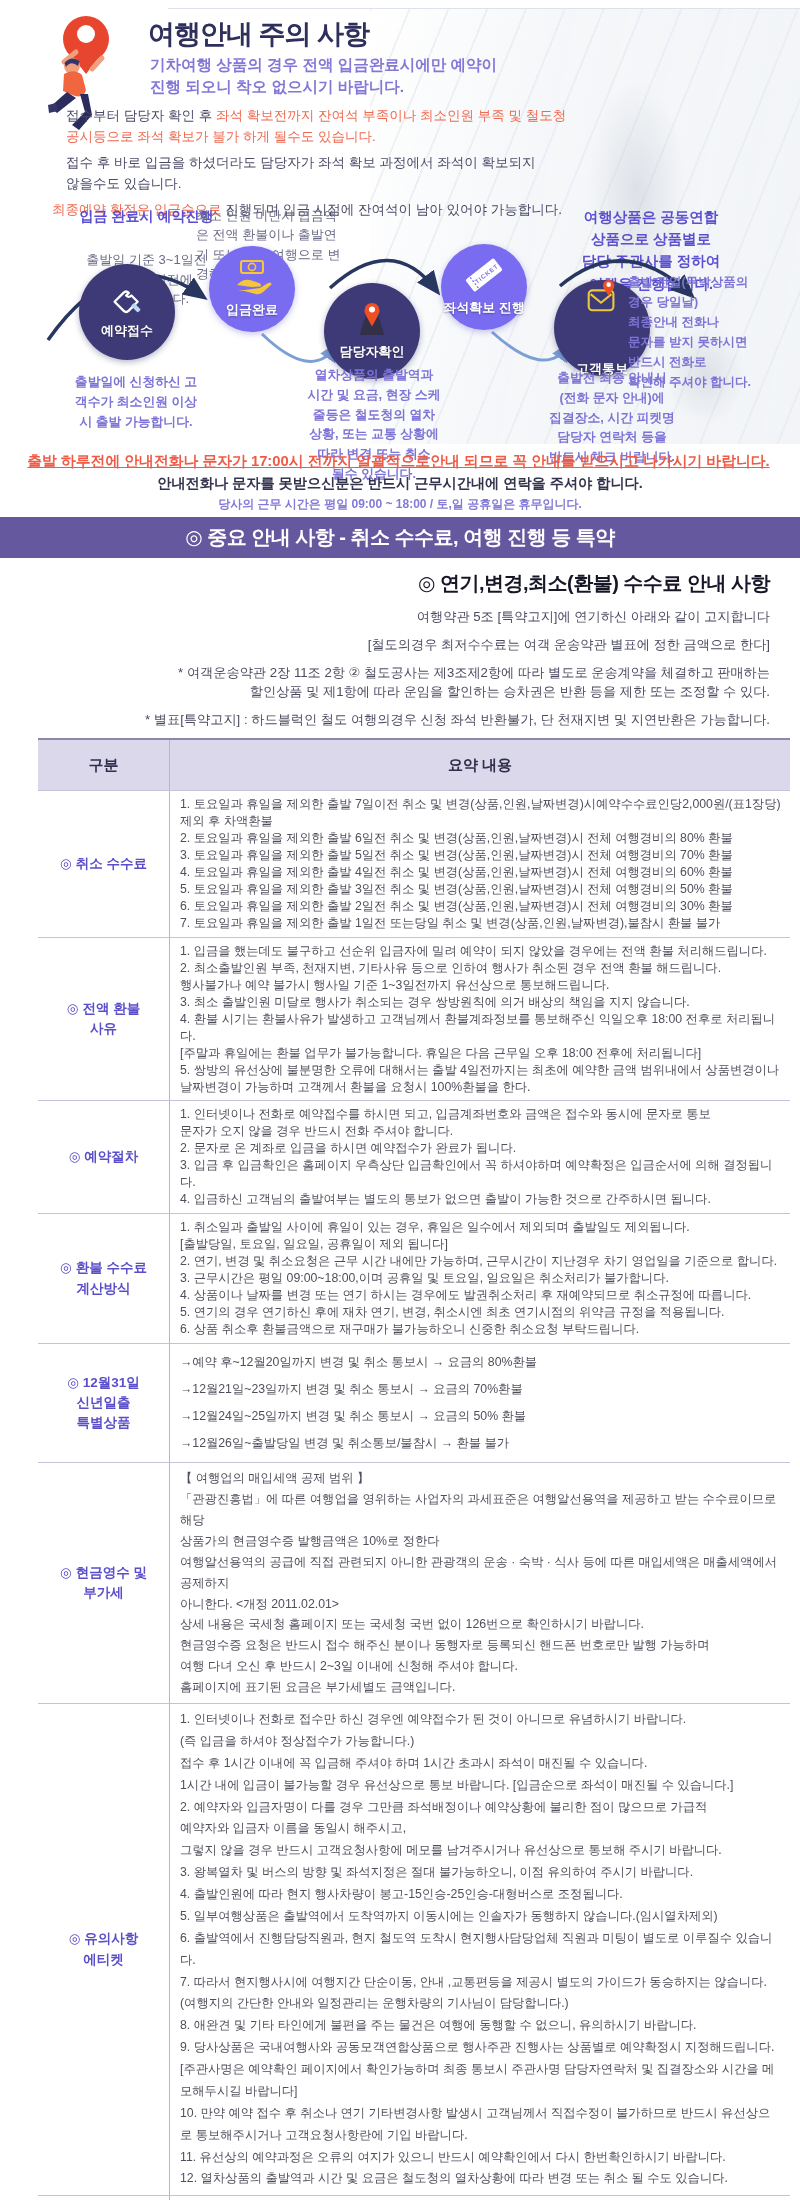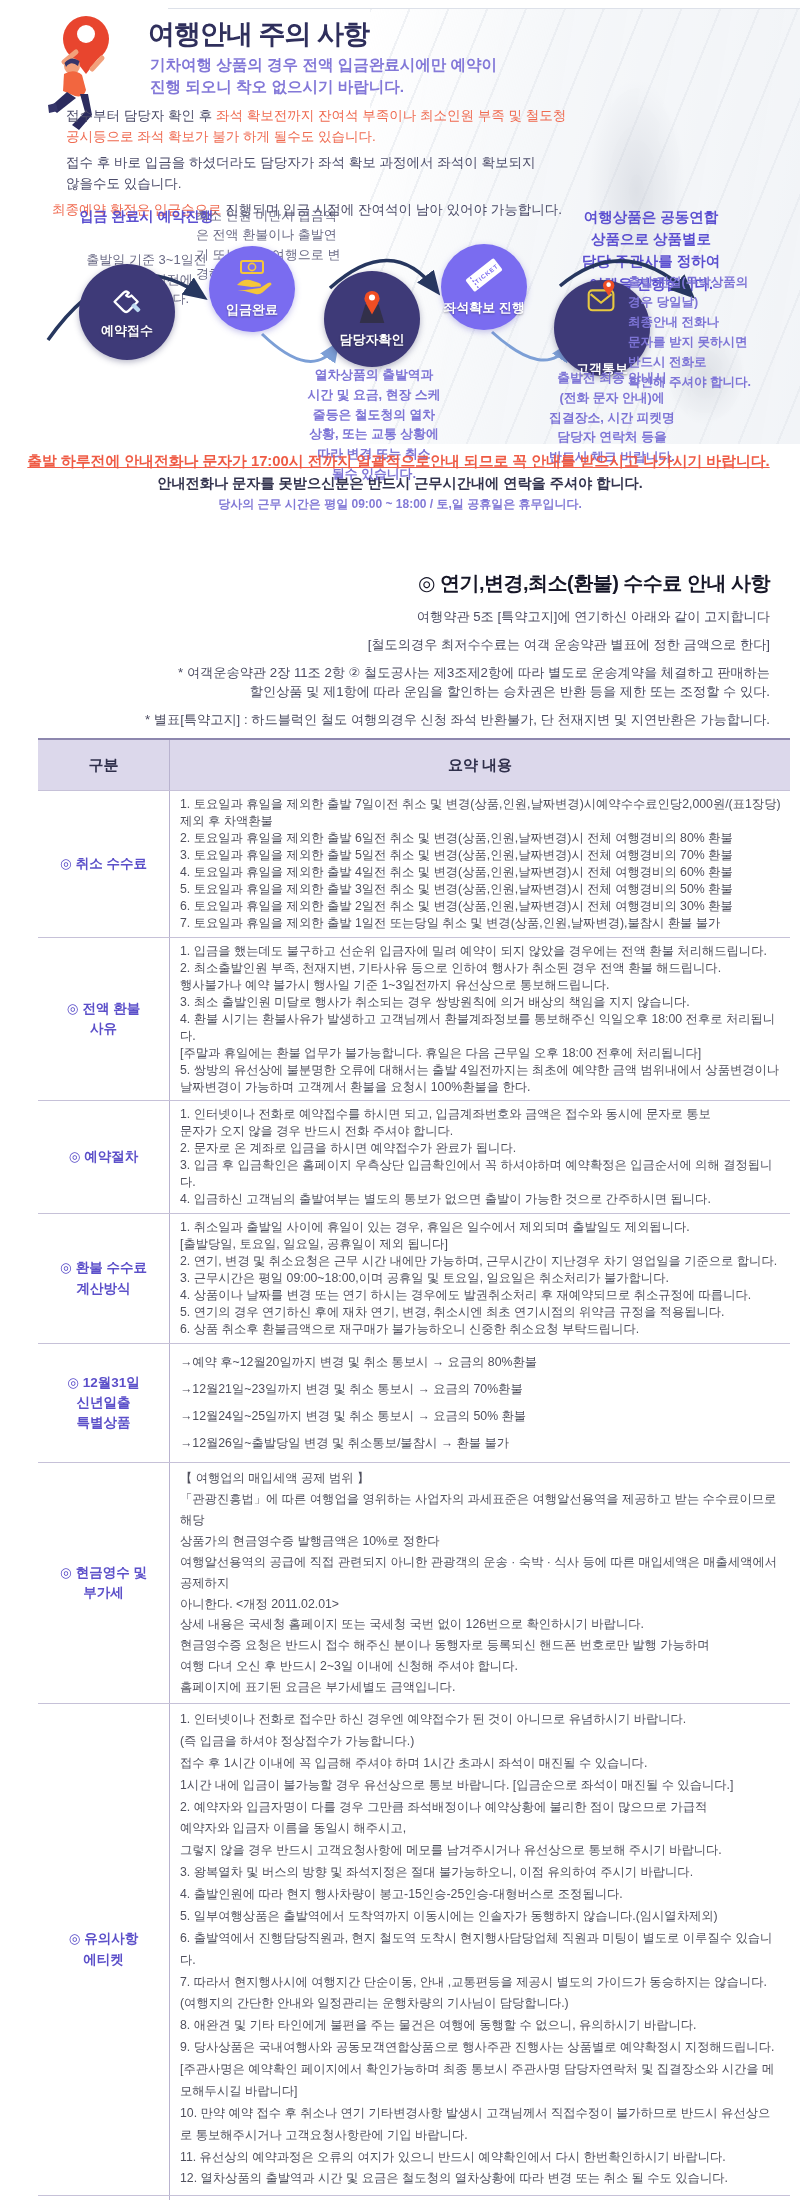--- a/index.html
+++ b/index.html
@@ -28,21 +28,21 @@
   .ic2{left:196px;width:175px;text-align:left;}
   .ic3{left:556px;width:190px;text-align:center;}
   .ic3 .ic-title{font-size:14.5px;line-height:1.55;}
   
   .flow{position:absolute;left:0;top:248px;width:800px;height:215px;}
   .flow-arcs{position:absolute;left:0;top:0;}
   .circle{position:absolute;border-radius:50%;display:flex;flex-direction:column;align-items:center;justify-content:center;gap:2px;}
   .circle .c-label{color:#fff;font-size:13px;font-weight:bold;white-space:nowrap;text-shadow:0 1px 2px rgba(0,0,0,.35);}
   .c-dark{width:96px;height:96px;background:#3e3a78;box-shadow:0 2px 6px rgba(40,40,90,.35);text-align:right;}
   .c-light{width:86px;height:86px;background:#7a6cf0;box-shadow:0 2px 6px rgba(90,80,200,.35);}
-  .c1{left:79px;top:16px;} .c2{left:209px;top:-2px;} .c3{left:324px;top:23px;}
+  .c1{left:79px;top:16px;} .c2{left:209px;top:-2px;} .c3{left:324px;top:35px;}
   .c4{left:441px;top:-4px;} .c5{left:554px;top:32px;gap:40px;}
   .step-note{position:absolute;font-size:12.8px;font-weight:bold;color:#7d74d6;line-height:1.55;text-align:center;white-space:pre-line;}
   .n1{left:52px;top:124px;width:168px;}
   .n3{left:288px;top:117px;width:172px;}
   .n5{left:522px;top:120px;width:180px;}
   .side-note{position:absolute;left:628px;top:24px;width:170px;font-size:12.5px;font-weight:bold;color:#7d74d6;line-height:1.6;text-align:left;white-space:pre-line;}
   
   .warns{position:absolute;left:0;top:452px;width:800px;text-align:center;}
   .warn-red{font-size:14.8px;font-weight:bold;color:#ef5b45;margin:0 3px 3px 0;text-decoration:underline;}
   .warn-dark{font-size:14.2px;font-weight:bold;color:#33334d;margin:0 0 3px 0;}
@@ -192,20 +192,23 @@
           <rect x="6" y="13" width="26" height="21" rx="4" fill="none" stroke="#e8c93f" stroke-width="2.2"></rect>
           <path d="M8 17 l11 9 11-9" fill="none" stroke="#e8c93f" stroke-width="2.2"></path>
           <circle cx="27" cy="8" r="6" fill="#f04e23"></circle>
           <circle cx="27" cy="7" r="2.4" fill="#ffffff"></circle>
           <path d="M22.5 11.5 L27 19 L31.5 11.5 Z" fill="#f04e23"></path>
         </svg>
       </span>
       <span class="c-label">고객통보</span>
     </div>
 
+    <div class="step-note n1">출발일에 신청하신 고
+객수가 최소인원 이상
+시 출발 가능합니다.</div>
     <div class="step-note n3">열차상품의 출발역과
 시간 및 요금, 현장 스케
 줄등은 철도청의 열차
 상황, 또는 교통 상황에
 따라 변경 또는 취소
 될수 있습니다.</div>
     <div class="step-note n5">출발전 최종 안내시
 (전화 문자 안내)에
 집결장소, 시간 피켓명
 담당자 연락처 등을
@@ -217,20 +220,21 @@
 반드시 전화로
 확인해 주셔야 합니다.</div>
   </div>
 
   <div class="warns">
     <p class="warn-red">출발 하루전에 안내전화나 문자가 17:00시 전까지 일괄적으로안내 되므로 꼭 안내를 받으시고 나가시기 바랍니다.</p>
     <p class="warn-dark">안내전화나 문자를 못받으신분은 반드시 근무시간내에 연락을 주셔야 합니다.</p>
     <p class="warn-purple">당사의 근무 시간은 평일 09:00 ~ 18:00 / 토,일 공휴일은 휴무입니다.</p>
   </div>
 
+  <div class="banner">◎ 중요 안내 사항 - 취소 수수료, 여행 진행 등 특약</div>
 
   <div class="section">
     <h2 class="sec-head">◎ 연기,변경,최소(환불) 수수료 안내 사항</h2>
     <div class="sec-line">여행약관 5조 [특약고지]에 연기하신 아래와 같이 고지합니다</div>
     <div class="sec-line">[철도의경우 최저수수료는 여객 운송약관 별표에 정한 금액으로 한다]</div>
     <div class="sec-line">* 여객운송약관 2장 11조 2항 ② 철도공사는 제3조제2항에 따라 별도로 운송계약을 체결하고 판매하는
 할인상품 및 제1항에 따라 운임을 할인하는 승차권은 반환 등을 제한 또는 조정할 수 있다.</div>
     <div class="sec-line">* 별표[특약고지] : 하드블럭인 철도 여행의경우 신청 좌석 반환불가, 단 천재지변 및 지연반환은 가능합니다.</div>
   </div>
 

